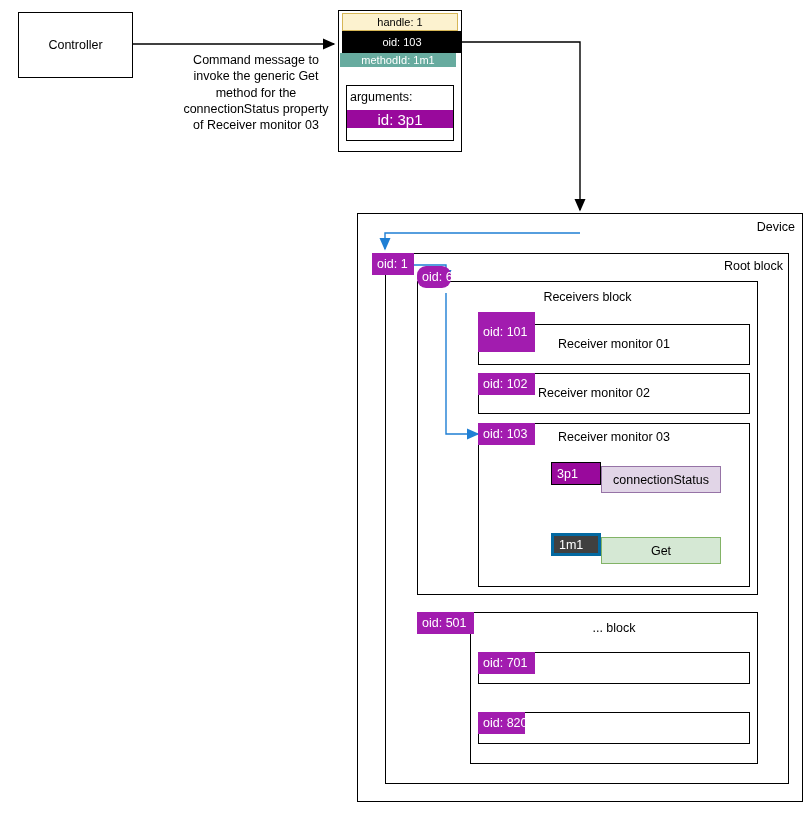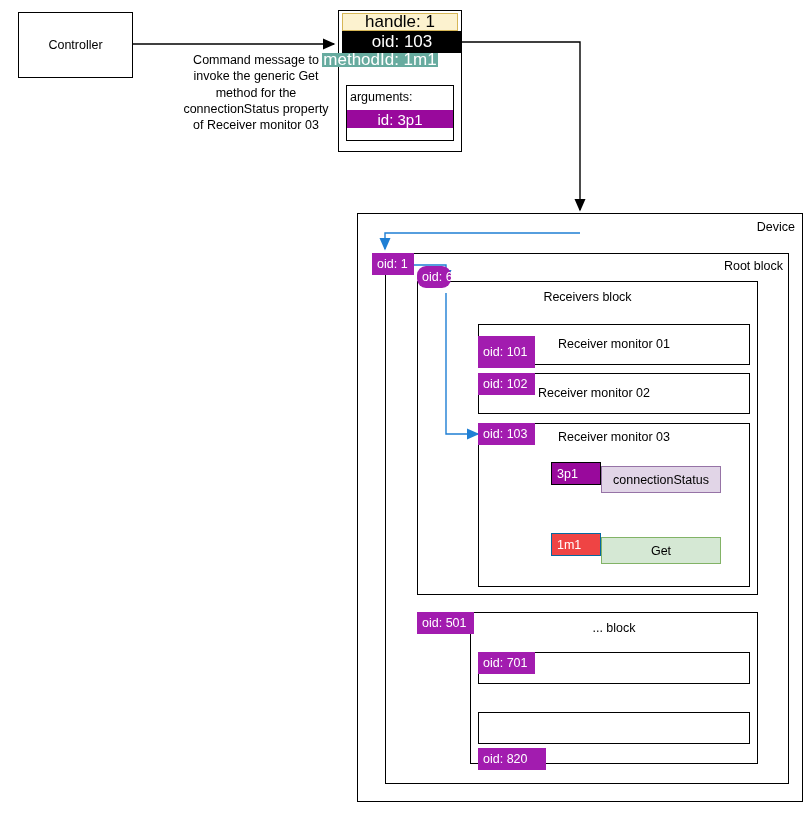--- a/index.html
+++ b/index.html
@@ -56,21 +56,21 @@
     white-space: nowrap;
     padding: 0 5px;
   }
   
   .pkt {
     position: absolute;
     box-sizing: border-box;
     display: flex;
     align-items: center;
     justify-content: center;
-    font-size: 17px;
+    font-size: 11px;
     white-space: nowrap;
   }
   .pkt-handle {
     background: #fcf2cf;
     border: 1px solid #d6b656;
     color: #000000;
   }
   .pkt-oid {
     background: #000000;
     color: #ffffff;
@@ -122,21 +122,21 @@
     box-sizing: border-box;
     display: flex;
     align-items: center;
     justify-content: center;
     font-size: 12.5px;
     color: #000000;
     white-space: nowrap;
   }
   .tag-prop { background: #99099c; border: 1px solid #000000; }
   .body-prop { background: #e1d5e7; border: 1px solid #9673a6; }
-  .tag-meth { background: #ef4444; border: 1px solid #0369a1; }
+  .tag-meth { background: #404040; border: 3px solid #0369a1; }
   .body-meth { background: #d5e8d4; border: 1px solid #82b366; }
 
   svg.edges {
     position: absolute;
     left: 0;
     top: 0;
     width: 811px;
     height: 821px;
     overflow: visible;
     pointer-events: none;
@@ -175,40 +175,40 @@
   <div class="ctr-text" style="left:182px; top:52px; width:148px; height:80px; align-items:flex-start; white-space:pre-line;">Command message to
 invoke the generic Get
 method for the
 connectionStatus property
 of Receiver monitor 03</div>
 
   <div class="box" style="left:338px; top:10px; width:124px; height:142px; border-width:1px;"></div>
 
   <div class="pkt pkt-handle" style="left:342px; top:13px; width:116px; height:18px;">handle: 1</div>
   <div class="pkt pkt-oid" style="left:342px; top:31px; width:120px; height:22px;">oid: 103</div>
-  <div class="pkt pkt-method" style="left:322px; top:53px; width:116px; height:14px;">methodId: 1m1</div>
+  <div class="pkt pkt-method" style="left:340px; top:53px; width:116px; height:14px;">methodId: 1m1</div>
 
   <div class="pkt-args-shell" style="left:346px; top:85px; width:108px; height:56px;"></div>
   <div class="pkt-args-label" style="left:350px; top:90px;">arguments:</div>
   <div class="pkt-arg-id" style="left:347px; top:110px; width:106px; height:18px;">id: 3p1</div>
 
   <div class="box" style="left:357px; top:213px; width:446px; height:589px;"></div>
   <div class="lbl" style="left:660px; top:220px; width:135px; text-align:right;">Device</div>
 
   <div class="box" style="left:385px; top:253px; width:404px; height:531px;"></div>
   <div class="lbl" style="left:640px; top:259px; width:143px; text-align:right;">Root block</div>
   <div class="oid" style="left:372px; top:253px; width:42px; height:22px; justify-content:flex-start;">oid: 1</div>
 
   <div class="box" style="left:417px; top:281px; width:341px; height:314px;"></div>
   <div class="ctr-text" style="left:417px; top:288px; width:341px; height:18px;">Receivers block</div>
   <div class="oid" style="left:417px; top:266px; width:34px; height:22px; justify-content:flex-start;border-radius:9px;">oid: 65</div>
 
   <div class="box" style="left:478px; top:324px; width:272px; height:41px;"></div>
   <div class="ctr-text" style="left:478px; top:324px; width:272px; height:41px;">Receiver monitor 01</div>
-  <div class="oid" style="left:478px; top:336px; width:57px; height:32px; justify-content:flex-start;">oid: 101</div>
+  <div class="oid" style="left:478px; top:312px; width:57px; height:40px; justify-content:flex-start;">oid: 101</div>
 
   <div class="box" style="left:478px; top:373px; width:272px; height:41px;"></div>
   <div class="ctr-text" style="left:458px; top:373px; width:272px; height:41px;">Receiver monitor 02</div>
   <div class="oid" style="left:478px; top:373px; width:57px; height:22px; justify-content:flex-start;">oid: 102</div>
 
   <div class="box" style="left:478px; top:423px; width:272px; height:164px;"></div>
   <div class="ctr-text" style="left:478px; top:428px; width:272px; height:18px;">Receiver monitor 03</div>
   <div class="oid" style="left:478px; top:423px; width:57px; height:22px; justify-content:flex-start;">oid: 103</div>
 
   <div class="chip-body body-prop" style="left:601px; top:466px; width:120px; height:27px;">connectionStatus</div>
@@ -220,15 +220,15 @@
   <div class="box" style="left:470px; top:612px; width:288px; height:152px;"></div>
   <div class="ctr-text" style="left:470px; top:619px; width:288px; height:18px;">... block</div>
   <div class="oid" style="left:417px; top:612px; width:57px; height:22px; justify-content:flex-start;">oid: 501</div>
 
   <div class="box" style="left:478px; top:652px; width:272px; height:32px;"></div>
   <div class="ctr-text" style="left:478px; top:652px; width:272px; height:32px;"></div>
   <div class="oid" style="left:478px; top:652px; width:57px; height:22px; justify-content:flex-start;">oid: 701</div>
 
   <div class="box" style="left:478px; top:712px; width:272px; height:32px;"></div>
   <div class="ctr-text" style="left:478px; top:712px; width:272px; height:32px;"></div>
-  <div class="oid" style="left:478px; top:748px; width:68px; height:22px; justify-content:flex-start;">oid: 820</div>
+  <div class="oid" style="left:478px; top:712px; width:47px; height:22px; justify-content:flex-start;">oid: 820</div>
 
 </div>
 
 </body></html>

